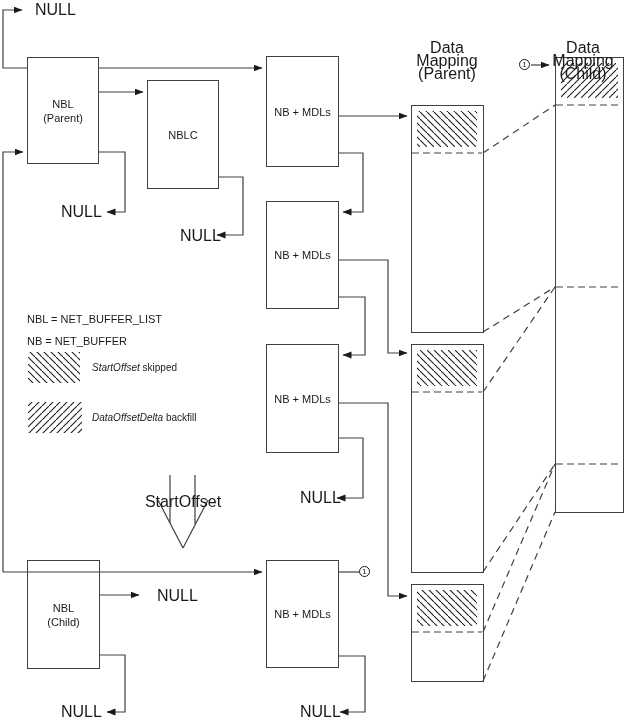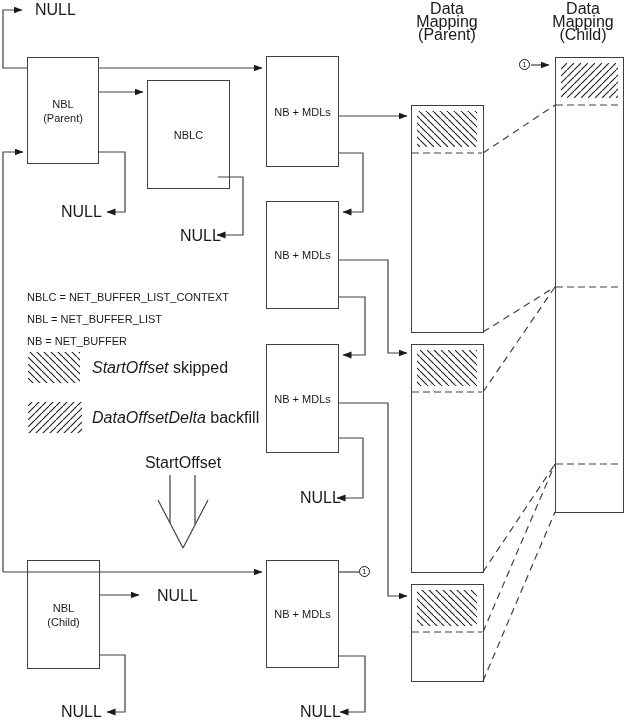--- a/index.html
+++ b/index.html
@@ -26,23 +26,23 @@
     position:absolute;
     border:1px solid #404040;
     background:transparent;
     box-sizing:border-box;
   }
   .lbl{
     position:absolute;
     font-size:16px;line-height:13px;
     white-space:pre-line;
   }
-  .hdr{text-align:center;}
+  .hdr{text-align:center;margin-top:39px;}
   .legend-def{position:absolute;font-size:11px;line-height:13px;}
-  .swatch-text{position:absolute;font-size:16px;line-height:13px;}
+  .swatch-text{position:absolute;font-size:10px;line-height:13px;}
   .it{font-style:italic;}
   .circle-marker{
     position:absolute;
     width:11px;height:11px;
     border:1px solid #1a1a1a;border-radius:50%;
     display:flex;align-items:center;justify-content:center;
     font-size:8px;line-height:8px;
     box-sizing:border-box;
     background:#ffffff;
   }
@@ -116,21 +116,21 @@
       <line x1="483" y1="572" x2="555" y2="464"></line>
       <line x1="483" y1="632" x2="555" y2="464"></line>
       <line x1="483" y1="681" x2="555" y2="512"></line>
     </g>
   </svg>
 
   <div class="node" style="left:27px;top:57px;width:72px;height:107px;">
     <span>NBL
 (Parent)</span>
   </div>
-  <div class="node" style="left:147px;top:80px;width:83px;height:109px;text-align:center;">
+  <div class="node" style="left:147px;top:80px;width:72px;height:109px;text-align:center;">
     <span>NBLC</span>
   </div>
   <div class="node" style="left:266px;top:56px;width:73px;height:111px;">
     <span>NB + MDLs</span>
   </div>
   <div class="node" style="left:266px;top:201px;width:73px;height:108px;">
     <span>NB + MDLs</span>
   </div>
   <div class="node" style="left:266px;top:344px;width:73px;height:109px;">
     <span>NB + MDLs</span>
@@ -156,21 +156,20 @@
 (Child)</div>
 
   <div class="lbl" style="left:35px;top:3px;">NULL</div>
   <div class="lbl" style="left:61px;top:205px;">NULL</div>
   <div class="lbl" style="left:180px;top:229px;">NULL</div>
   <div class="lbl" style="left:300px;top:491px;">NULL</div>
   <div class="lbl" style="left:157px;top:589px;">NULL</div>
   <div class="lbl" style="left:61px;top:705px;">NULL</div>
   <div class="lbl" style="left:300px;top:705px;">NULL</div>
 
-  <div class="legend-def" style="left:27px;top:291px;">NBLC = NET_BUFFER_LIST_CONTEXT</div>
   <div class="legend-def" style="left:27px;top:313px;text-align:right;">NBL = NET_BUFFER_LIST</div>
   <div class="legend-def" style="left:27px;top:335px;">NB = NET_BUFFER</div>
 
   <div class="swatch-text" style="left:92px;top:361px;"><span class="it">StartOffset</span><span> skipped</span></div>
   <div class="swatch-text" style="left:92px;top:411px;"><span class="it">DataOffsetDelta</span><span> backfill</span></div>
 
   <div class="lbl hdr" style="left:143px;top:456px;width:80px;">StartOffset</div>
 
   <div class="circle-marker" style="left:519px;top:59px;">1</div>
   <div class="circle-marker" style="left:359px;top:566px;">1</div>

